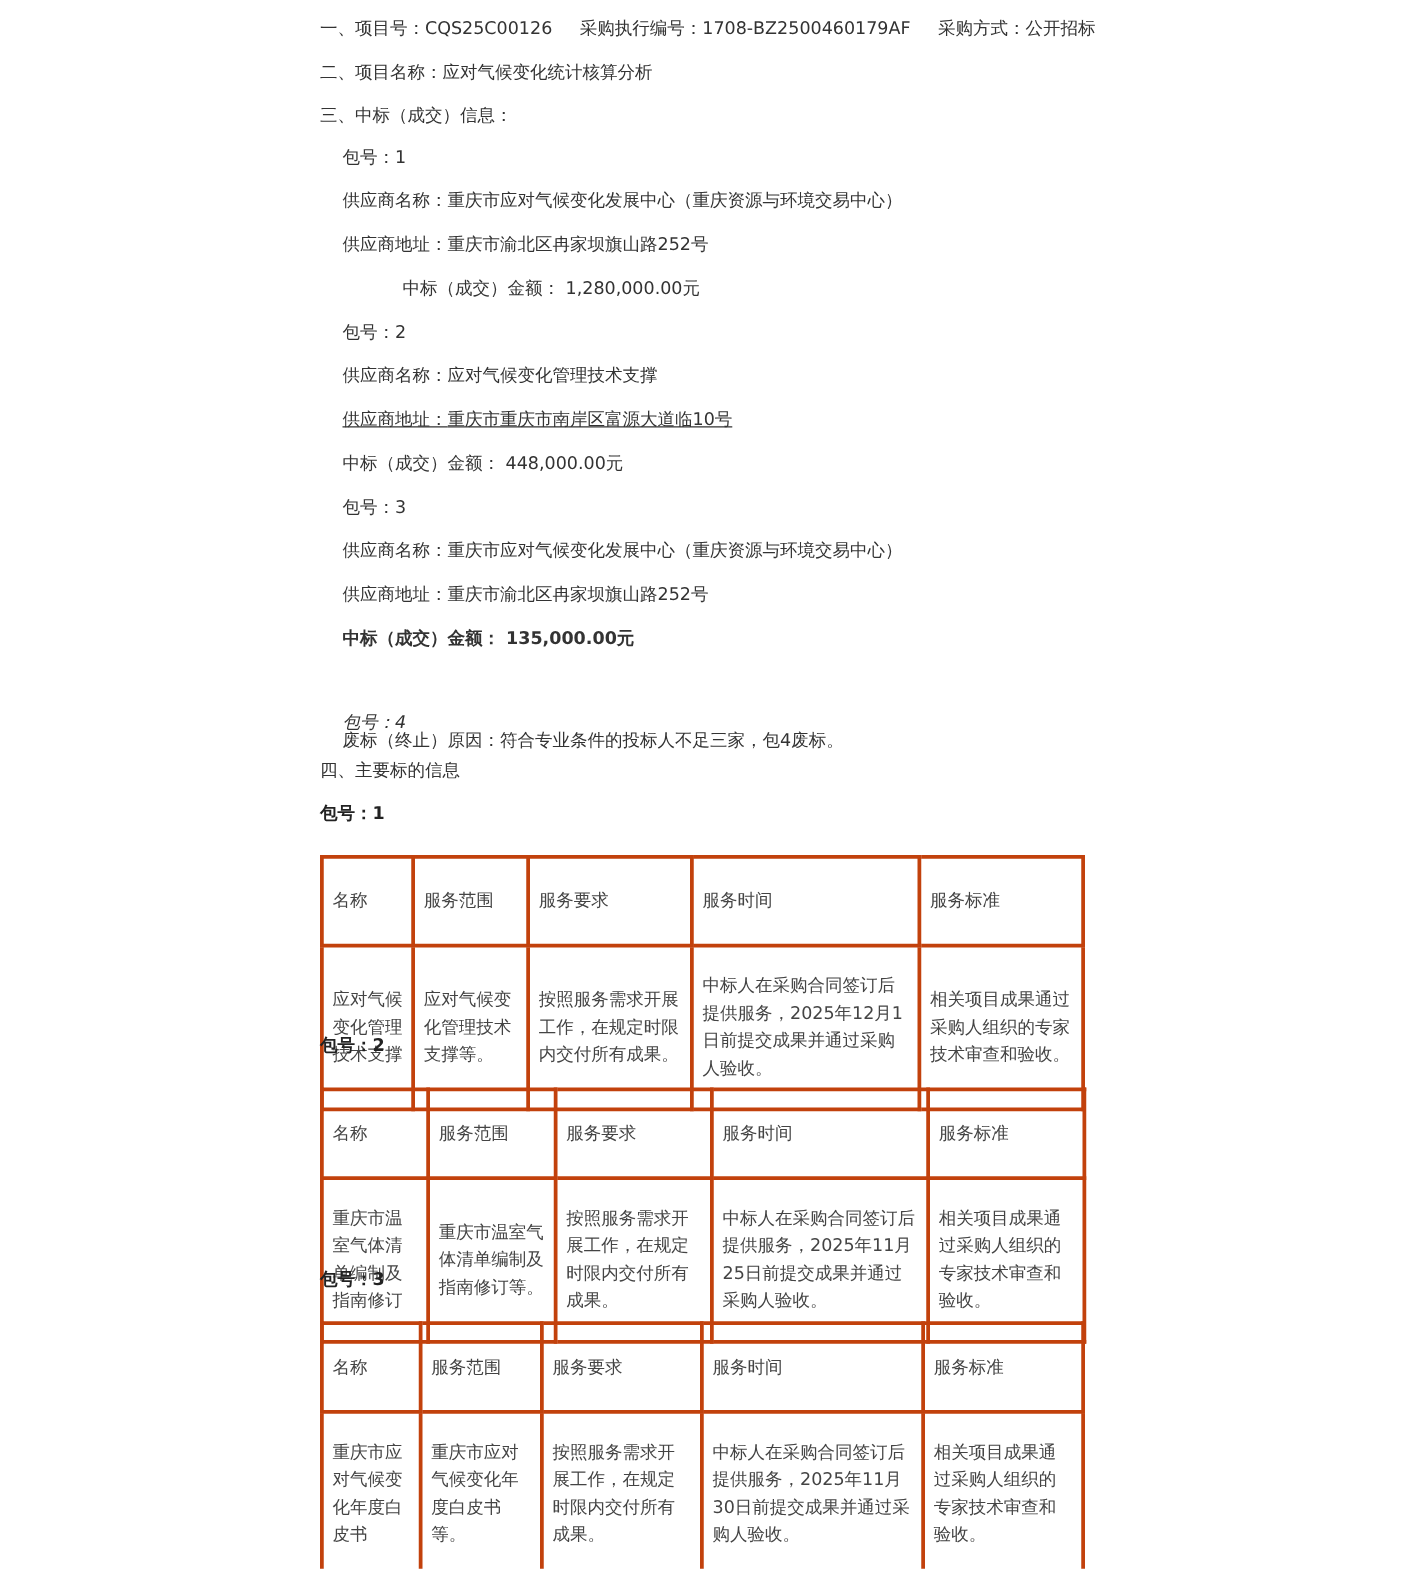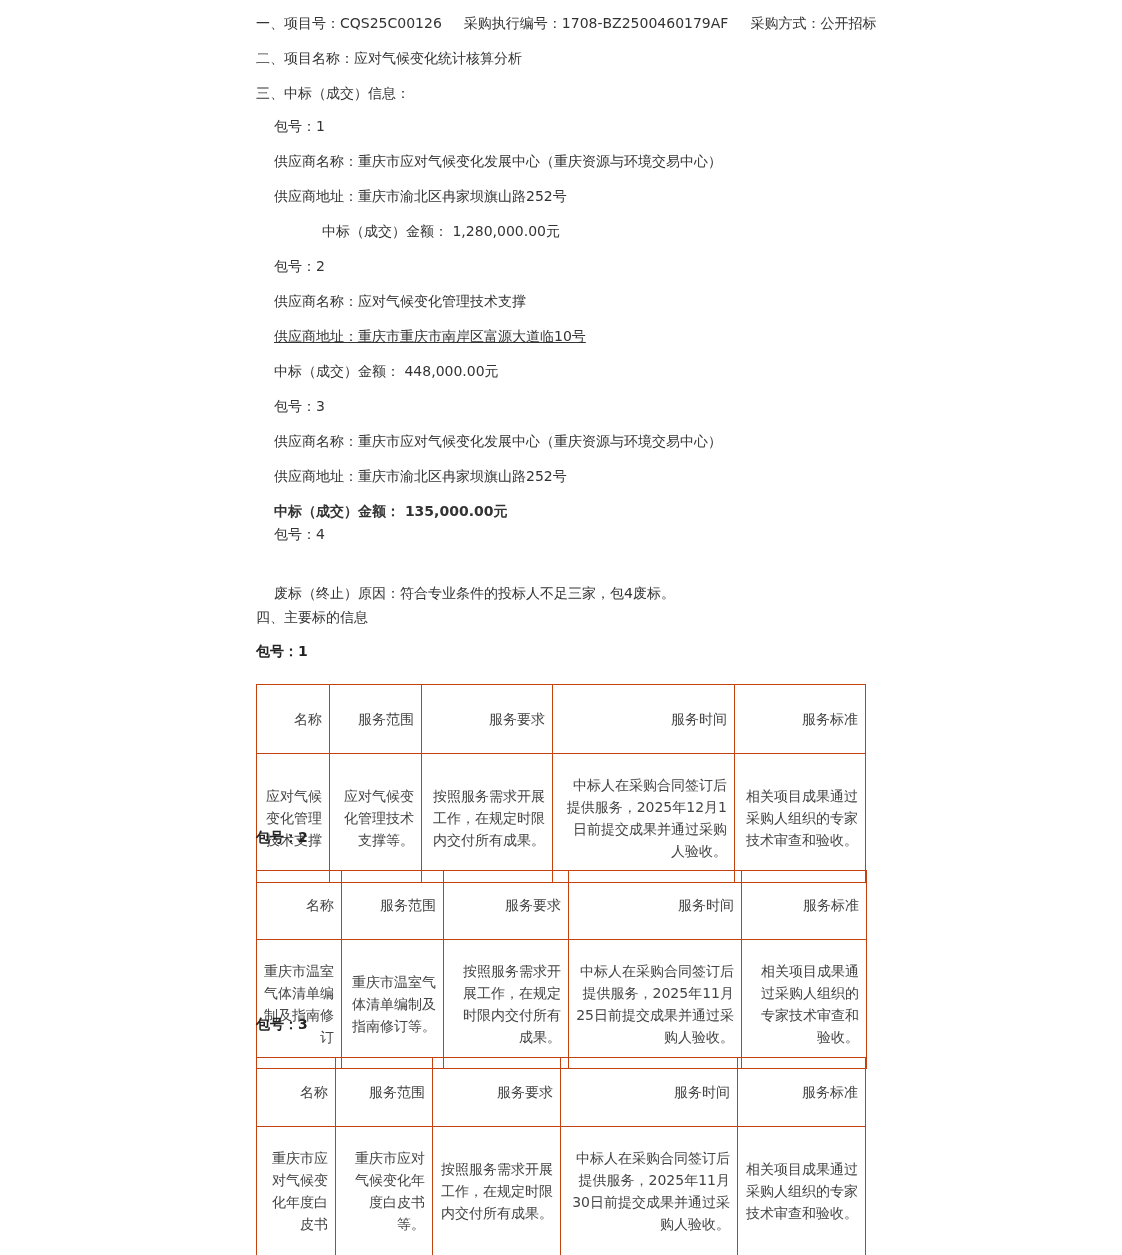--- a/index.html
+++ b/index.html
@@ -36,22 +36,22 @@
     table.spec {
       position: absolute;
       left: 0;
       width: 610px;
       border-collapse: collapse;
       table-layout: fixed;
       font-size: 14px;
       color: #444;
     }
     table.spec th, table.spec td {
-      border: 1px solid #c2410c;
-      text-align: right;
+      border: 3px solid #c2410c;
+      text-align: left;
       vertical-align: middle;
       padding: 20px 7px;
       line-height: 22px;
       font-weight: normal;
     }
     table.spec th {
       height: 28px;
     }
   </style>
 </head>
@@ -101,21 +101,21 @@
   <div class="line indent" style="top:431px;">
     <span>供应商名称：</span><span>重庆市应对气候变化发展中心（重庆资源与环境交易中心）</span>
   </div>
   <div class="line indent" style="top:466px;">
     <span>供应商地址：</span><span>重庆市渝北区冉家坝旗山路252号</span>
   </div>
   <div class="line indent" style="top:501px;font-weight:bold;">
     <span>中标（成交）金额：</span> <span>135,000.00元</span>
   </div>
 
-  <div class="line indent" style="top:524px;">
+  <div class="line indent" style="top:568px;font-style:italic;">
     <span>包号：</span><span>4</span>
   </div>
   <div class="line indent" style="top:571px;margin-top:12px;">
     <span>废标（终止）原因：</span><span>符合专业条件的投标人不足三家，包4废标。</span>
   </div>
 
   <div class="line noindent" style="top:607px;">四、主要标的信息</div>
 
   <div class="line noindent pkg-head" style="top:641px;">包号：1</div>
   <table class="spec" style="top:684px;">

